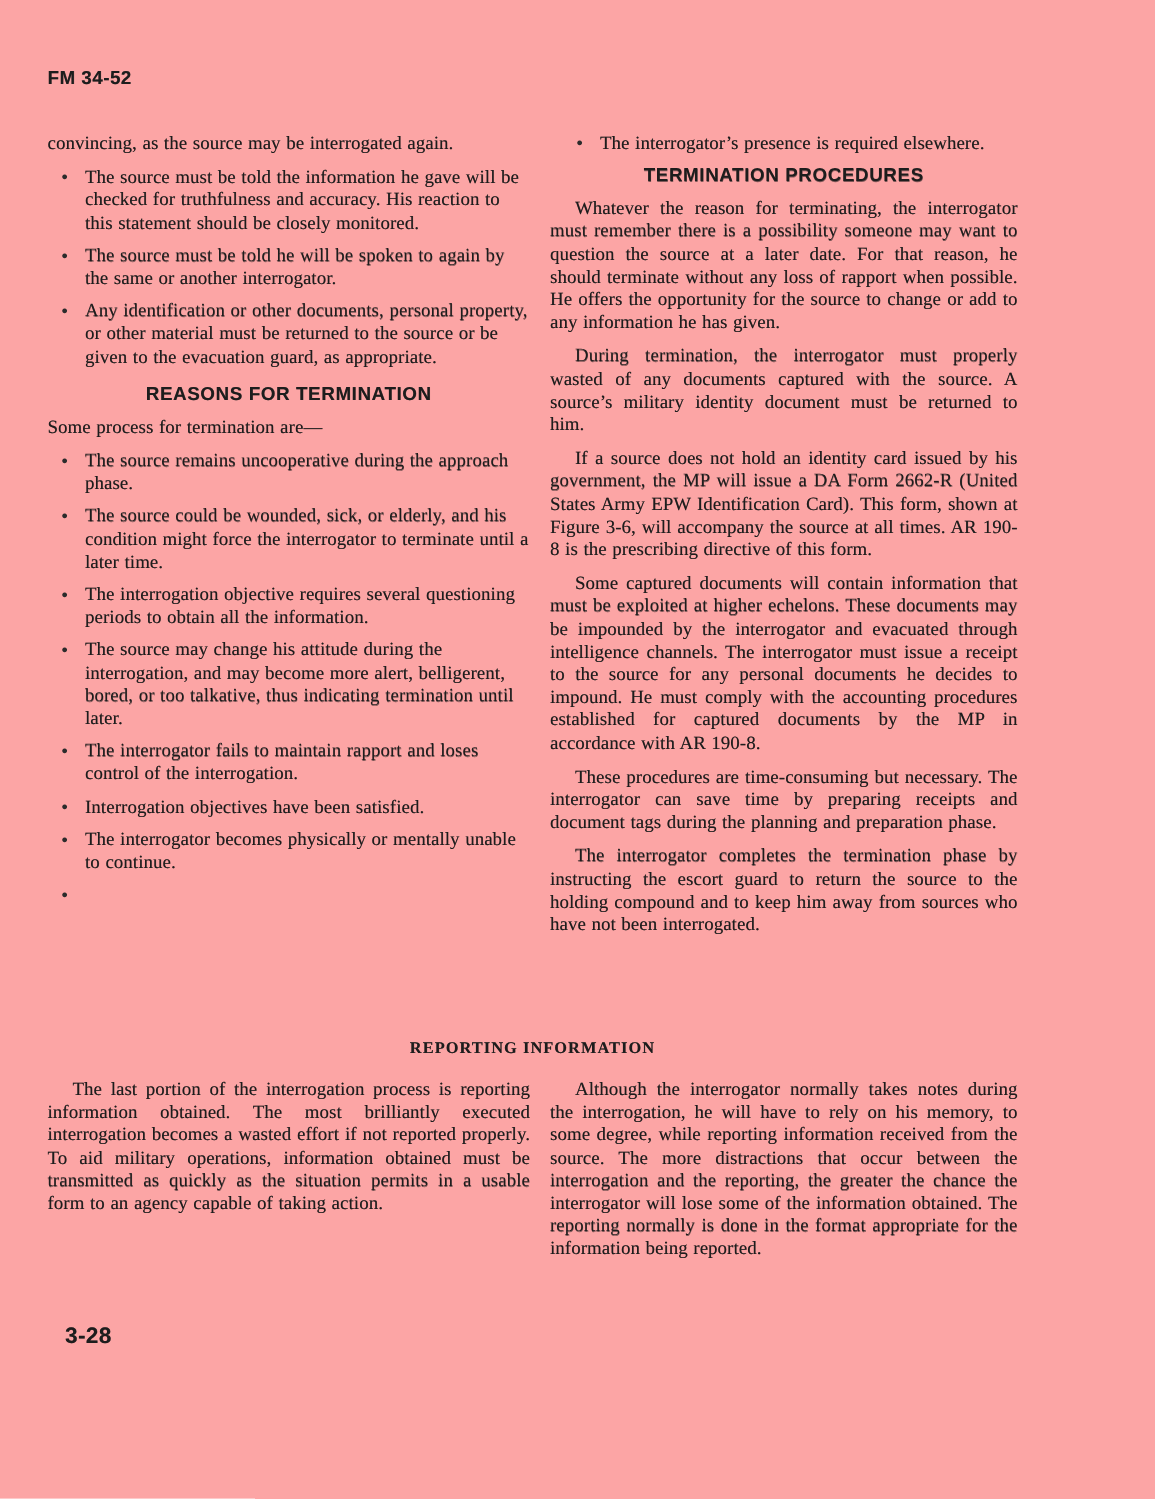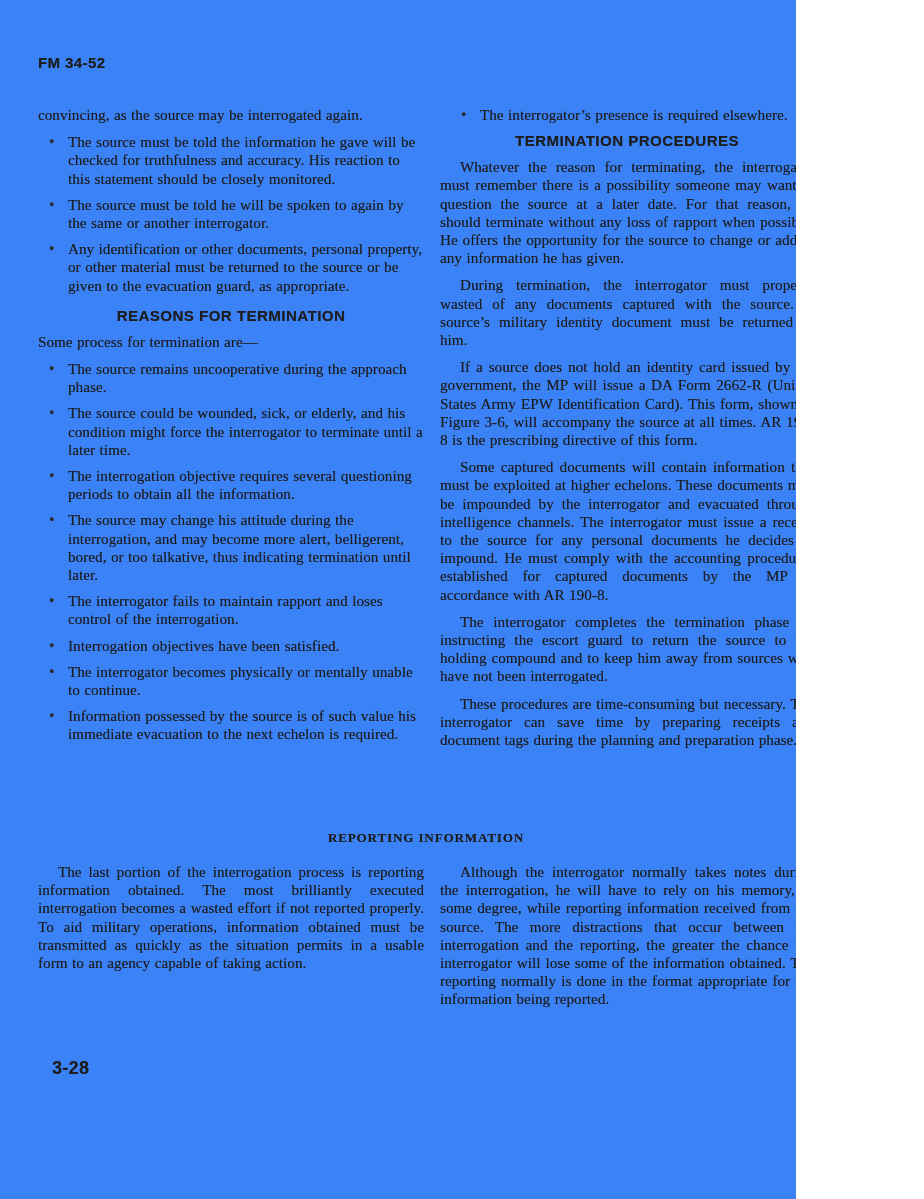--- a/index.html
+++ b/index.html
@@ -1,19 +1,19 @@
 <!DOCTYPE html>
 <html><head>
 <meta charset="utf-8">
 <style>
   html,body { margin:0; padding:0; background:#ffffff; }
   .page {
     position:relative;
-    width:796px; height:1199px;
-    background:#3b82f6;
+    width:924px; height:1199px;
+    background:#fca5a5;
     overflow:hidden;
     font-family:"Liberation Serif", serif;
     color:#1d1d1d;
     text-shadow: 0.2px 0.2px 0.3px rgba(25,25,25,0.55);
   }
   .doc-id {
     position:absolute; left:38px; top:54px;
     font-family:"Liberation Sans", sans-serif;
     font-weight:bold; font-size:15px; letter-spacing:0.4px;
   }
@@ -115,38 +115,37 @@
         <div class="bullet">
           <span class="dot">●</span>
           <span class="bullet-text">Interrogation objectives have been satisfied.</span>
         </div>
         <div class="bullet">
           <span class="dot">●</span>
           <span class="bullet-text">The interrogator becomes physically or mentally unable to continue.</span>
         </div>
         <div class="bullet">
           <span class="dot">●</span>
-          <span class="bullet-text">Information possessed by the source is of such value his immediate evacuation to the next echelon is required.</span>
         </div>
       </div>
 
       <div class="col-right">
         <div class="bullet">
           <span class="dot">●</span>
           <span class="bullet-text">The interrogator’s presence is required elsewhere.</span>
         </div>
 
         <div class="sub-heading">TERMINATION PROCEDURES</div>
 
         <p class="indent">Whatever the reason for terminating, the interrogator must remember there is a possibility someone may want to question the source at a later date. For that reason, he should terminate without any loss of rapport when possible. He offers the opportunity for the source to change or add to any information he has given.</p>
         <p class="indent">During termination, the interrogator must properly wasted of any documents captured with the source. A source’s military identity document must be returned to him.</p>
         <p class="indent">If a source does not hold an identity card issued by his government, the MP will issue a DA Form 2662-R (United States Army EPW Identification Card). This form, shown at Figure 3-6, will accompany the source at all times. AR 190-8 is the prescribing directive of this form.</p>
         <p class="indent">Some captured documents will contain information that must be exploited at higher echelons. These documents may be impounded by the interrogator and evacuated through intelligence channels. The interrogator must issue a receipt to the source for any personal documents he decides to impound. He must comply with the accounting procedures established for captured documents by the MP in accordance with AR 190-8.</p>
+        <p class="indent">These procedures are time-consuming but necessary. The interrogator can save time by preparing receipts and document tags during the planning and preparation phase.</p>
         <p class="indent">The interrogator completes the termination phase by instructing the escort guard to return the source to the holding compound and to keep him away from sources who have not been interrogated.</p>
-        <p class="indent">These procedures are time-consuming but necessary. The interrogator can save time by preparing receipts and document tags during the planning and preparation phase.</p>
       </div>
 
     </div>
 
     <div class="section-heading">REPORTING INFORMATION</div>
 
     <div class="row">
       <div class="col-left">
         <p class="indent">The last portion of the interrogation process is reporting information obtained. The most brilliantly executed interrogation becomes a wasted effort if not reported properly. To aid military operations, information obtained must be transmitted as quickly as the situation permits in a usable form to an agency capable of taking action.</p>
       </div>

